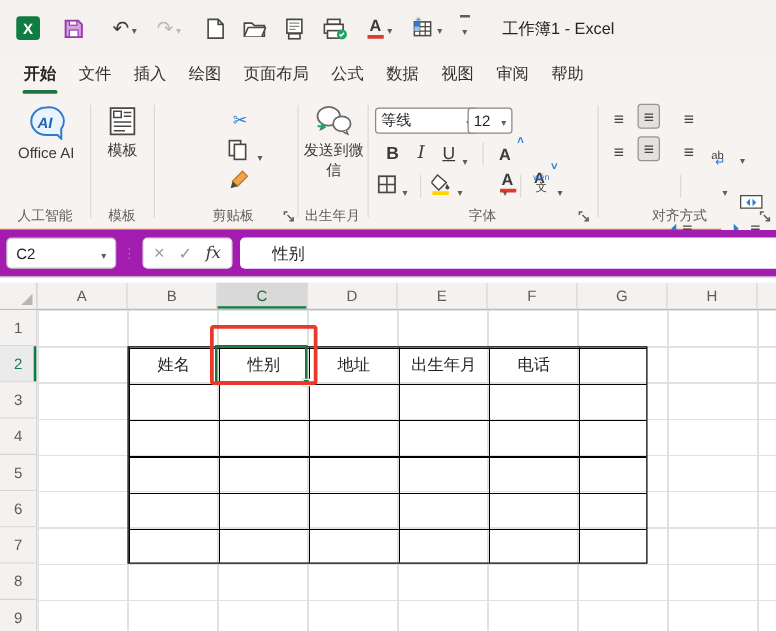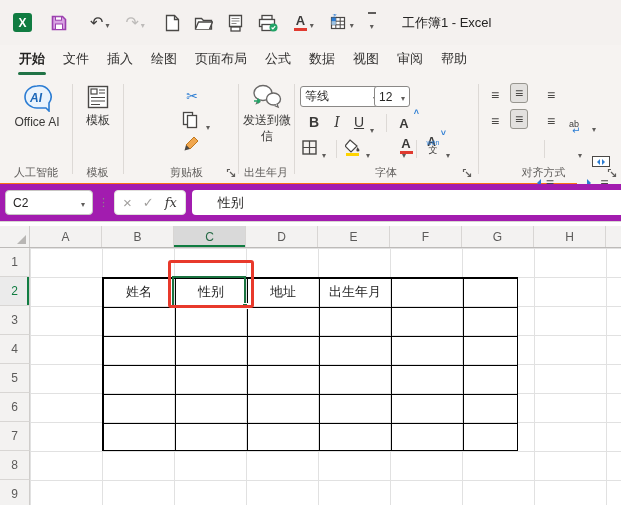--- a/index.html
+++ b/index.html
@@ -346,20 +346,21 @@
       <div class="rh">8</div>
       <div class="rh">9</div>
     </div>
     <div class="cells">
       <div class="dtable">
         <div class="throw">
           <div class="thc">姓名</div>
           <div class="thc">性别</div>
           <div class="thc">地址</div>
           <div class="thc">出生年月</div>
+          <div class="thc">电话</div>
         </div>
       </div>
       <div class="selbox">
         <div class="handle"></div>
       </div>
       <div class="redbox"></div>
     </div>
   </div>
 
 </div>

